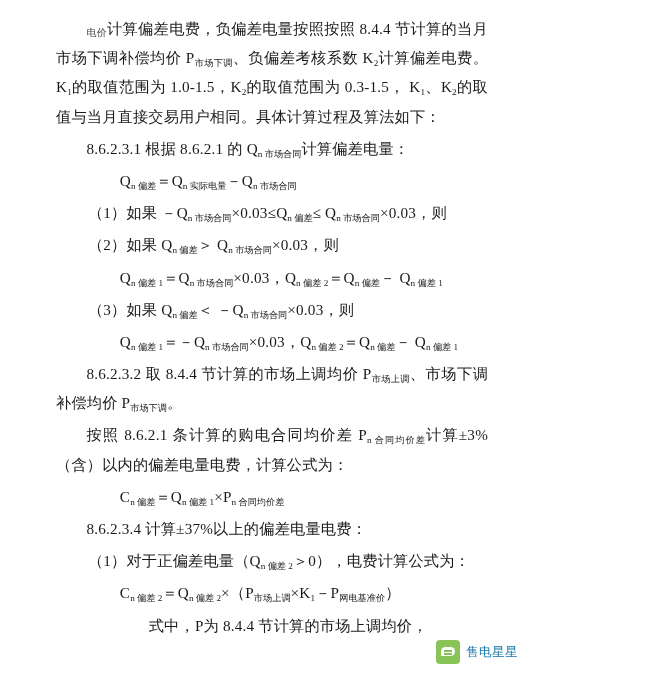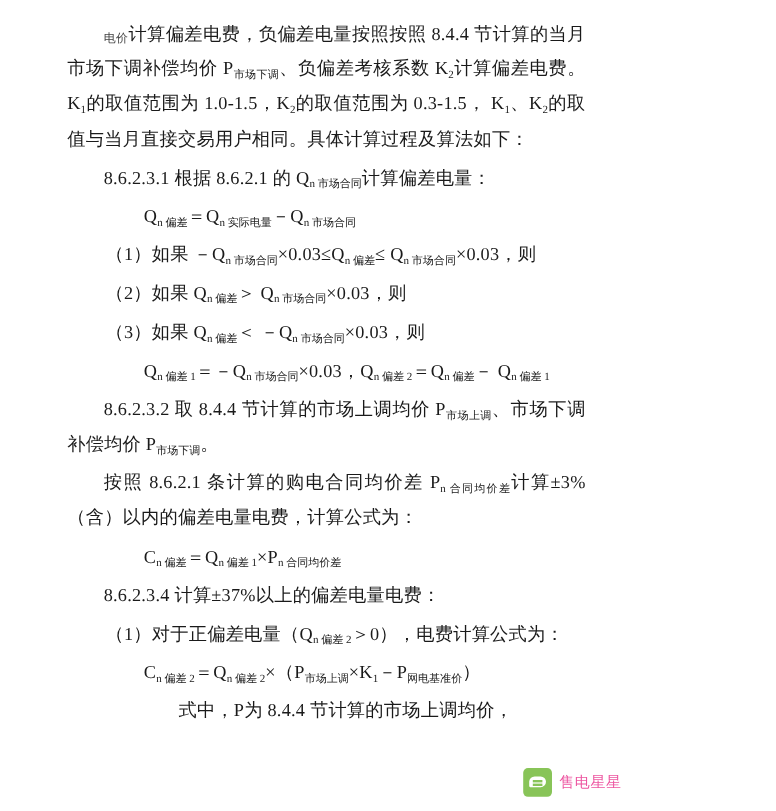--- a/index.html
+++ b/index.html
@@ -73,41 +73,42 @@
     left: 8px;
     top: 10px;
     width: 8px;
     height: 2px;
     background: #7ec04a;
     box-shadow: 0 3px 0 0 #7ec04a;
   }
   .wm-text {
     font-family: "Liberation Sans", sans-serif;
     font-size: 12.5px;
-    color: #ec4899;
+    color: #0369a1;
     letter-spacing: 0.5px;
   }
   .firstchar {
     font-size: 10px;
     vertical-align: baseline;
     position: relative;
     top: 2px;
     color: #444;
   }
 </style>
 </head>
 <body>
 
 <div class="page">
   <div id="body-text">
       <p class="indent2"><span class="firstchar">电价</span>计算偏差电费，负偏差电量按照按照 8.4.4 节计算的当月市场下调补偿均价 P<sub>市场下调</sub>、负偏差考核系数 K<sub>2</sub>计算偏差电费。K<sub>1</sub>的取值范围为 1.0-1.5，K<sub>2</sub>的取值范围为 0.3-1.5， K<sub>1</sub>、K<sub>2</sub>的取值与当月直接交易用户相同。具体计算过程及算法如下：</p>
       <p class="indent2">8.6.2.3.1 根据 8.6.2.1 的 Q<sub>n 市场合同</sub>计算偏差电量：</p>
       <p class="ind-b">Q<sub>n 偏差</sub>＝Q<sub>n 实际电量</sub>－Q<sub>n 市场合同</sub></p>
       <p class="ind-a">（1）如果 －Q<sub>n 市场合同</sub>×0.03≤Q<sub>n 偏差</sub>≤ Q<sub>n 市场合同</sub>×0.03，则</p>
       <p class="ind-a">（2）如果 Q<sub>n 偏差</sub>＞ Q<sub>n 市场合同</sub>×0.03，则</p>
+      <p class="ind-b">Q<sub>n 偏差 1</sub>＝Q<sub>n 市场合同</sub>×0.03，Q<sub>n 偏差 2</sub>＝Q<sub>n 偏差</sub>－ Q<sub>n 偏差 1</sub></p>
       <p class="ind-a">（3）如果 Q<sub>n 偏差</sub>＜ －Q<sub>n 市场合同</sub>×0.03，则</p>
       <p class="ind-b">Q<sub>n 偏差 1</sub>＝－Q<sub>n 市场合同</sub>×0.03，Q<sub>n 偏差 2</sub>＝Q<sub>n 偏差</sub>－ Q<sub>n 偏差 1</sub></p>
       <p class="indent2">8.6.2.3.2 取 8.4.4 节计算的市场上调均价 P<sub>市场上调</sub>、市场下调补偿均价 P<sub>市场下调</sub>。</p>
       <p class="indent2">按照 8.6.2.1 条计算的购电合同均价差 P<sub>n 合同均价差</sub>计算±3%（含）以内的偏差电量电费，计算公式为：</p>
       <p class="ind-b">C<sub>n 偏差</sub>＝Q<sub>n 偏差 1</sub>×P<sub>n 合同均价差</sub></p>
       <p class="indent2">8.6.2.3.4 计算±37%以上的偏差电量电费：</p>
       <p class="ind-a">（1）对于正偏差电量（Q<sub>n 偏差 2</sub>＞0），电费计算公式为：</p>
       <p class="ind-b">C<sub>n 偏差 2</sub>＝Q<sub>n 偏差 2</sub>×（P<sub>市场上调</sub>×K<sub>1</sub>－P<sub>网电基准价</sub>）</p>
       <p class="ind-c">式中，P为 8.4.4 节计算的市场上调均价，</p>
     </div>

